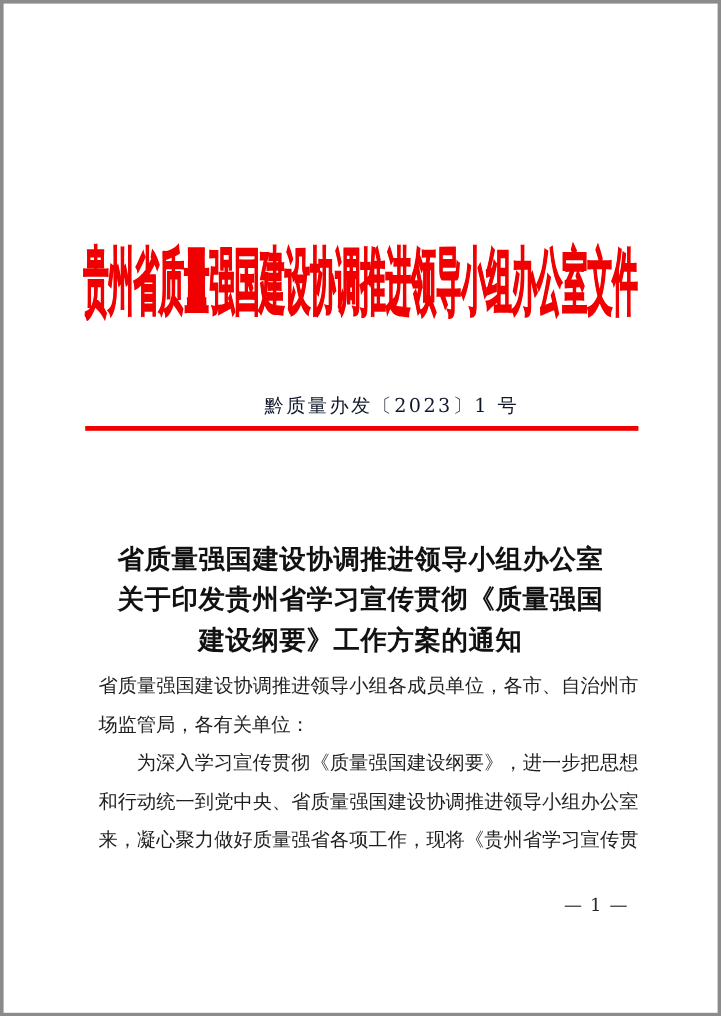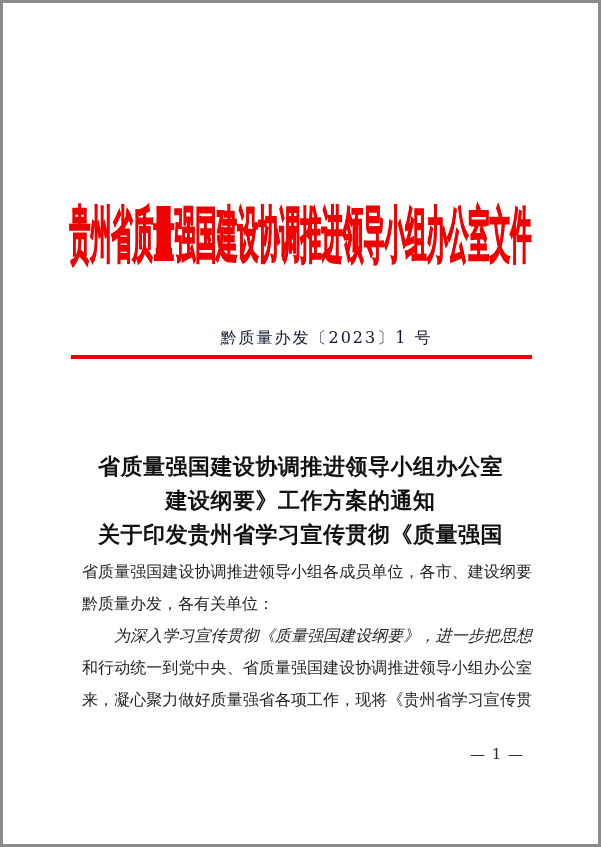--- a/index.html
+++ b/index.html
@@ -91,21 +91,20 @@
   .body-line {
     white-space: nowrap;
   }
   .body-line.fill {
     white-space: normal;
     text-align: justify;
     text-align-last: justify;
   }
   .body-line.indent {
     text-indent: 2em;
-    font-style: italic;
   }
   
   .page-number {
     position: absolute;
     top: 742px;
     right: 74px;
     font-size: 15px;
     letter-spacing: 1px;
     color: #2a2a2a;
   }
@@ -120,27 +119,27 @@
   </div>
 
   <div class="doc-number">
     <span>黔质量办发〔2023〕1 号</span>
   </div>
 
   <div class="red-rule"></div>
 
   <div class="doc-title">
     <div>省质量强国建设协调推进领导小组办公室</div>
+    <div>关于印发贵州省学习宣传贯彻《质量强国</div>
     <div>建设纲要》工作方案的通知</div>
-    <div>关于印发贵州省学习宣传贯彻《质量强国</div>
   </div>
 
   <div class="body-text">
-    <div class="body-line fill">省质量强国建设协调推进领导小组各成员单位，各市、建设纲要</div>
-    <div class="body-line">黔质量办发，各有关单位：</div>
+    <div class="body-line fill">省质量强国建设协调推进领导小组各成员单位，各市、自治州市</div>
+    <div class="body-line">场监管局，各有关单位：</div>
     <div class="body-line fill indent">为深入学习宣传贯彻《质量强国建设纲要》，进一步把思想</div>
     <div class="body-line fill">和行动统一到党中央、省质量强国建设协调推进领导小组办公室</div>
     <div class="body-line fill">来，凝心聚力做好质量强省各项工作，现将《贵州省学习宣传贯</div>
   </div>
 
   <div class="page-number">— 1 —</div>
 
 </div>
 
 </body></html>

